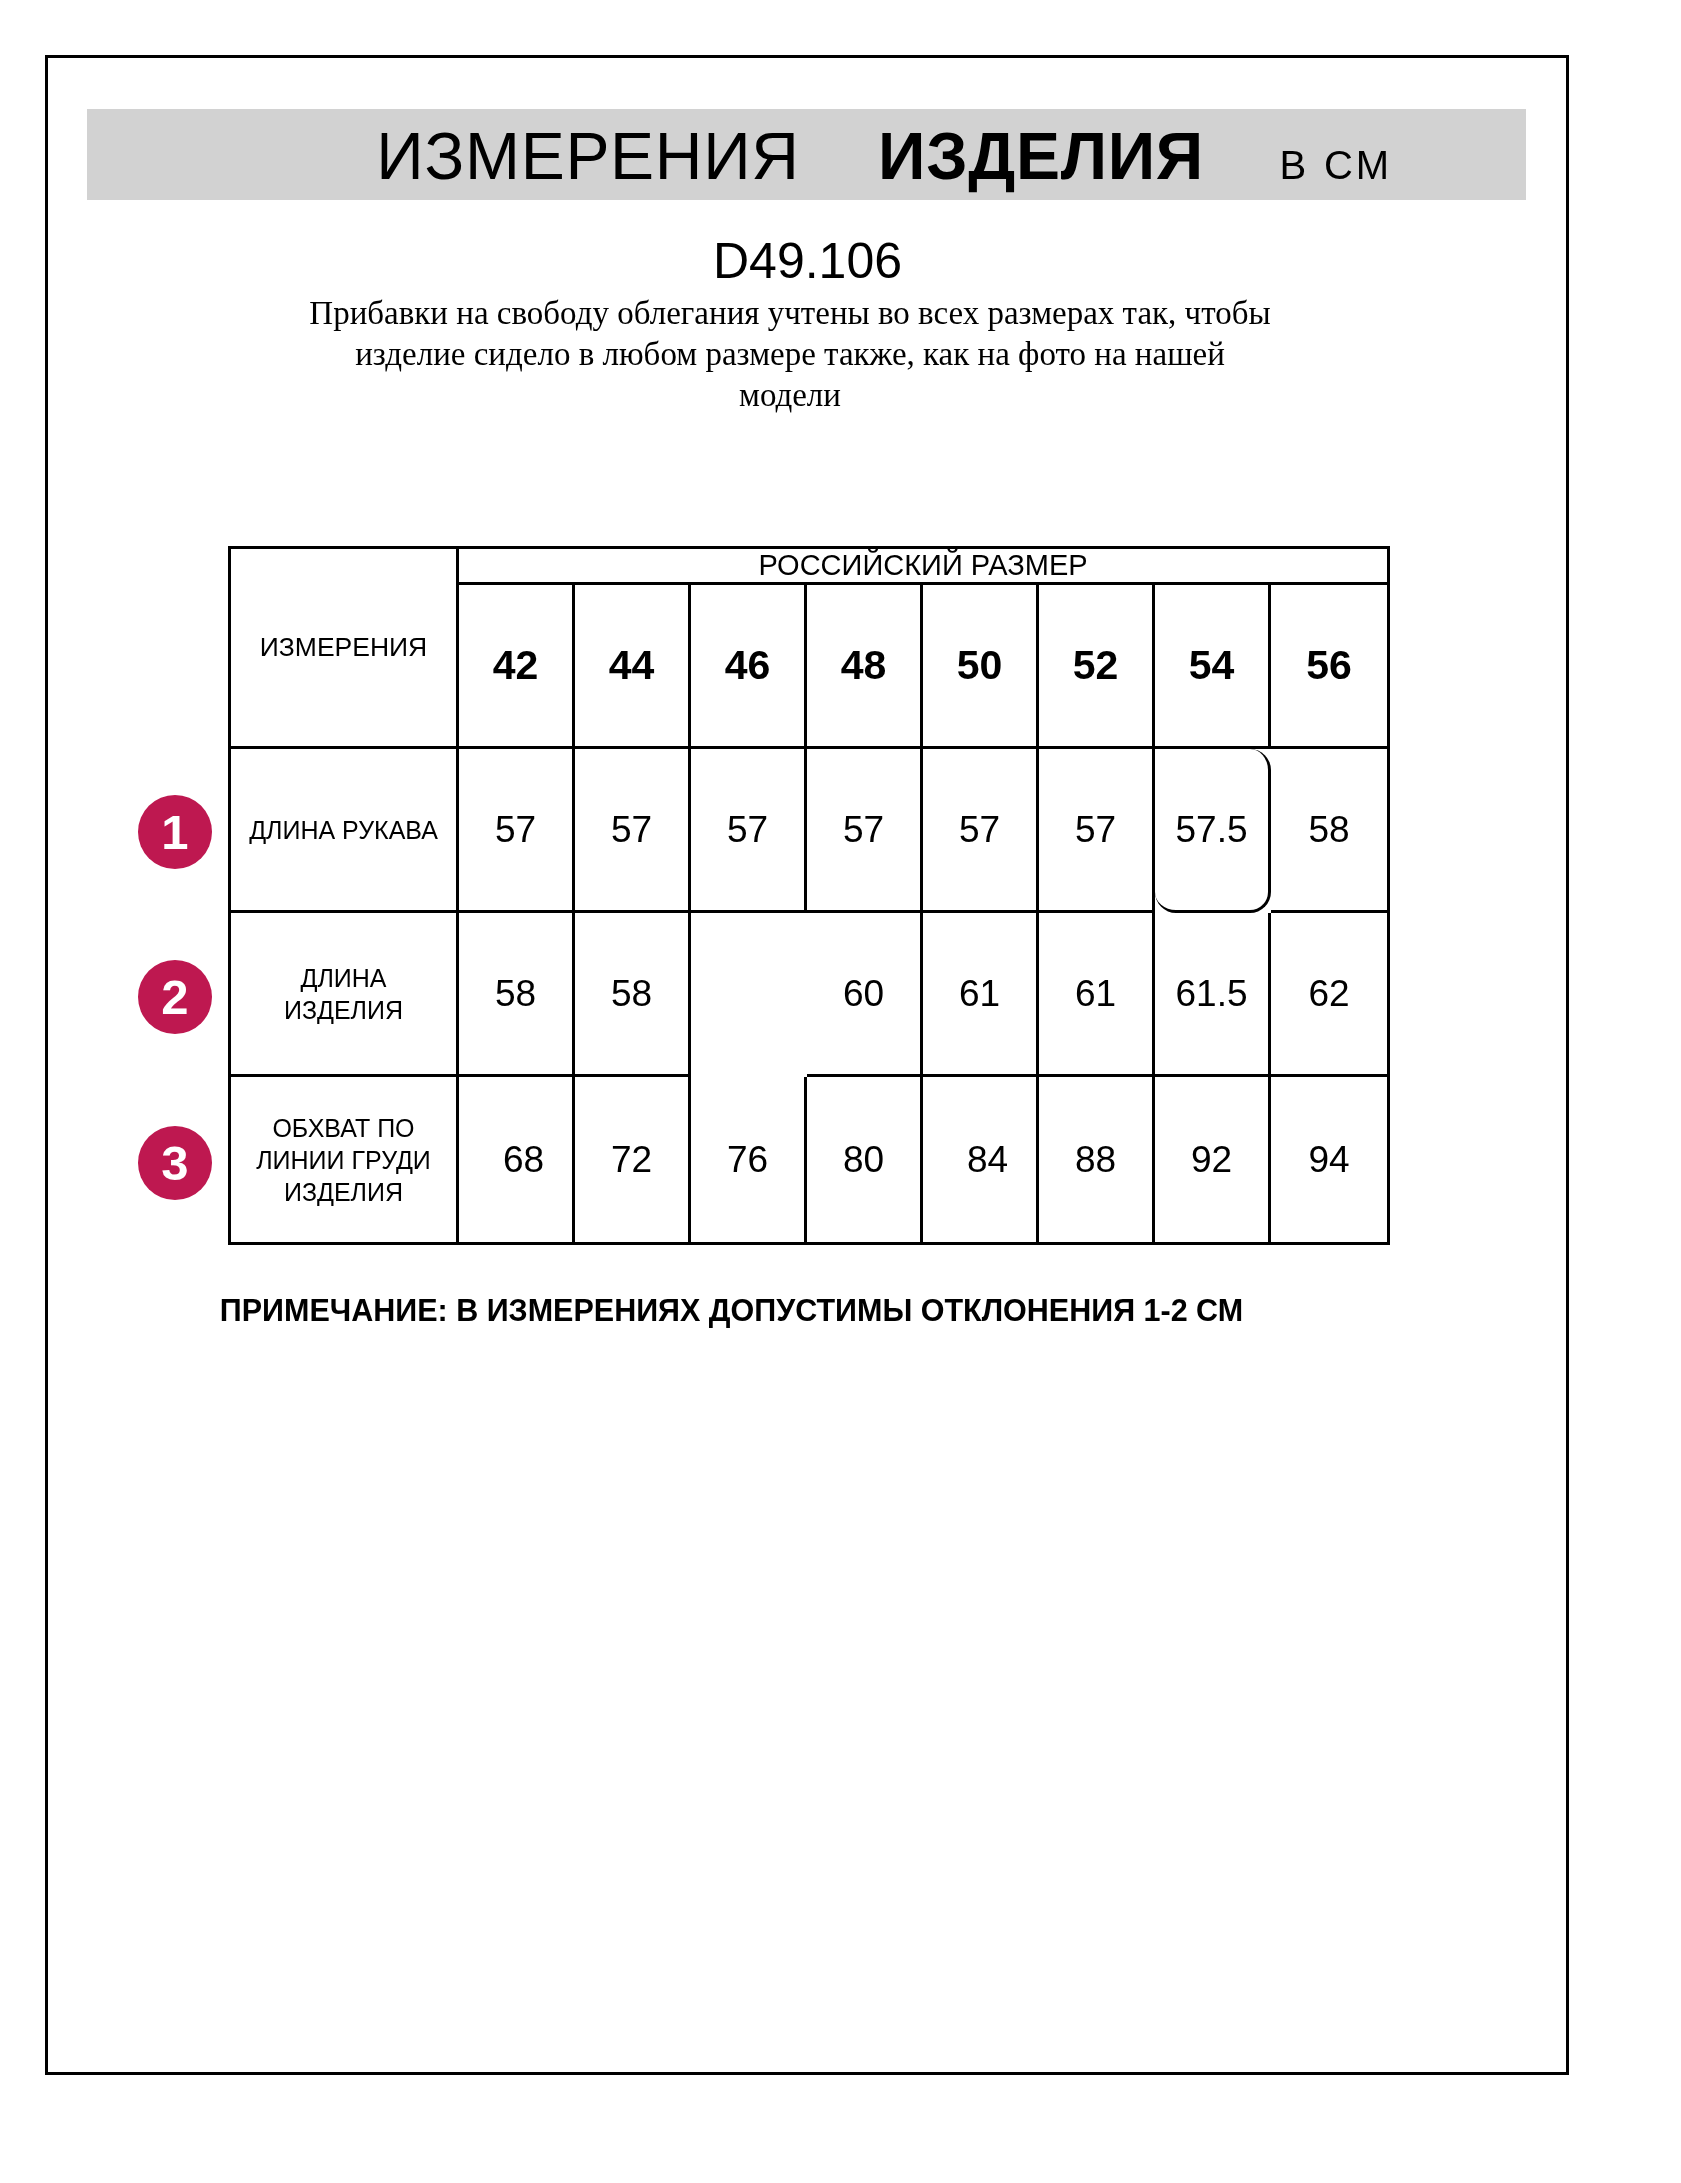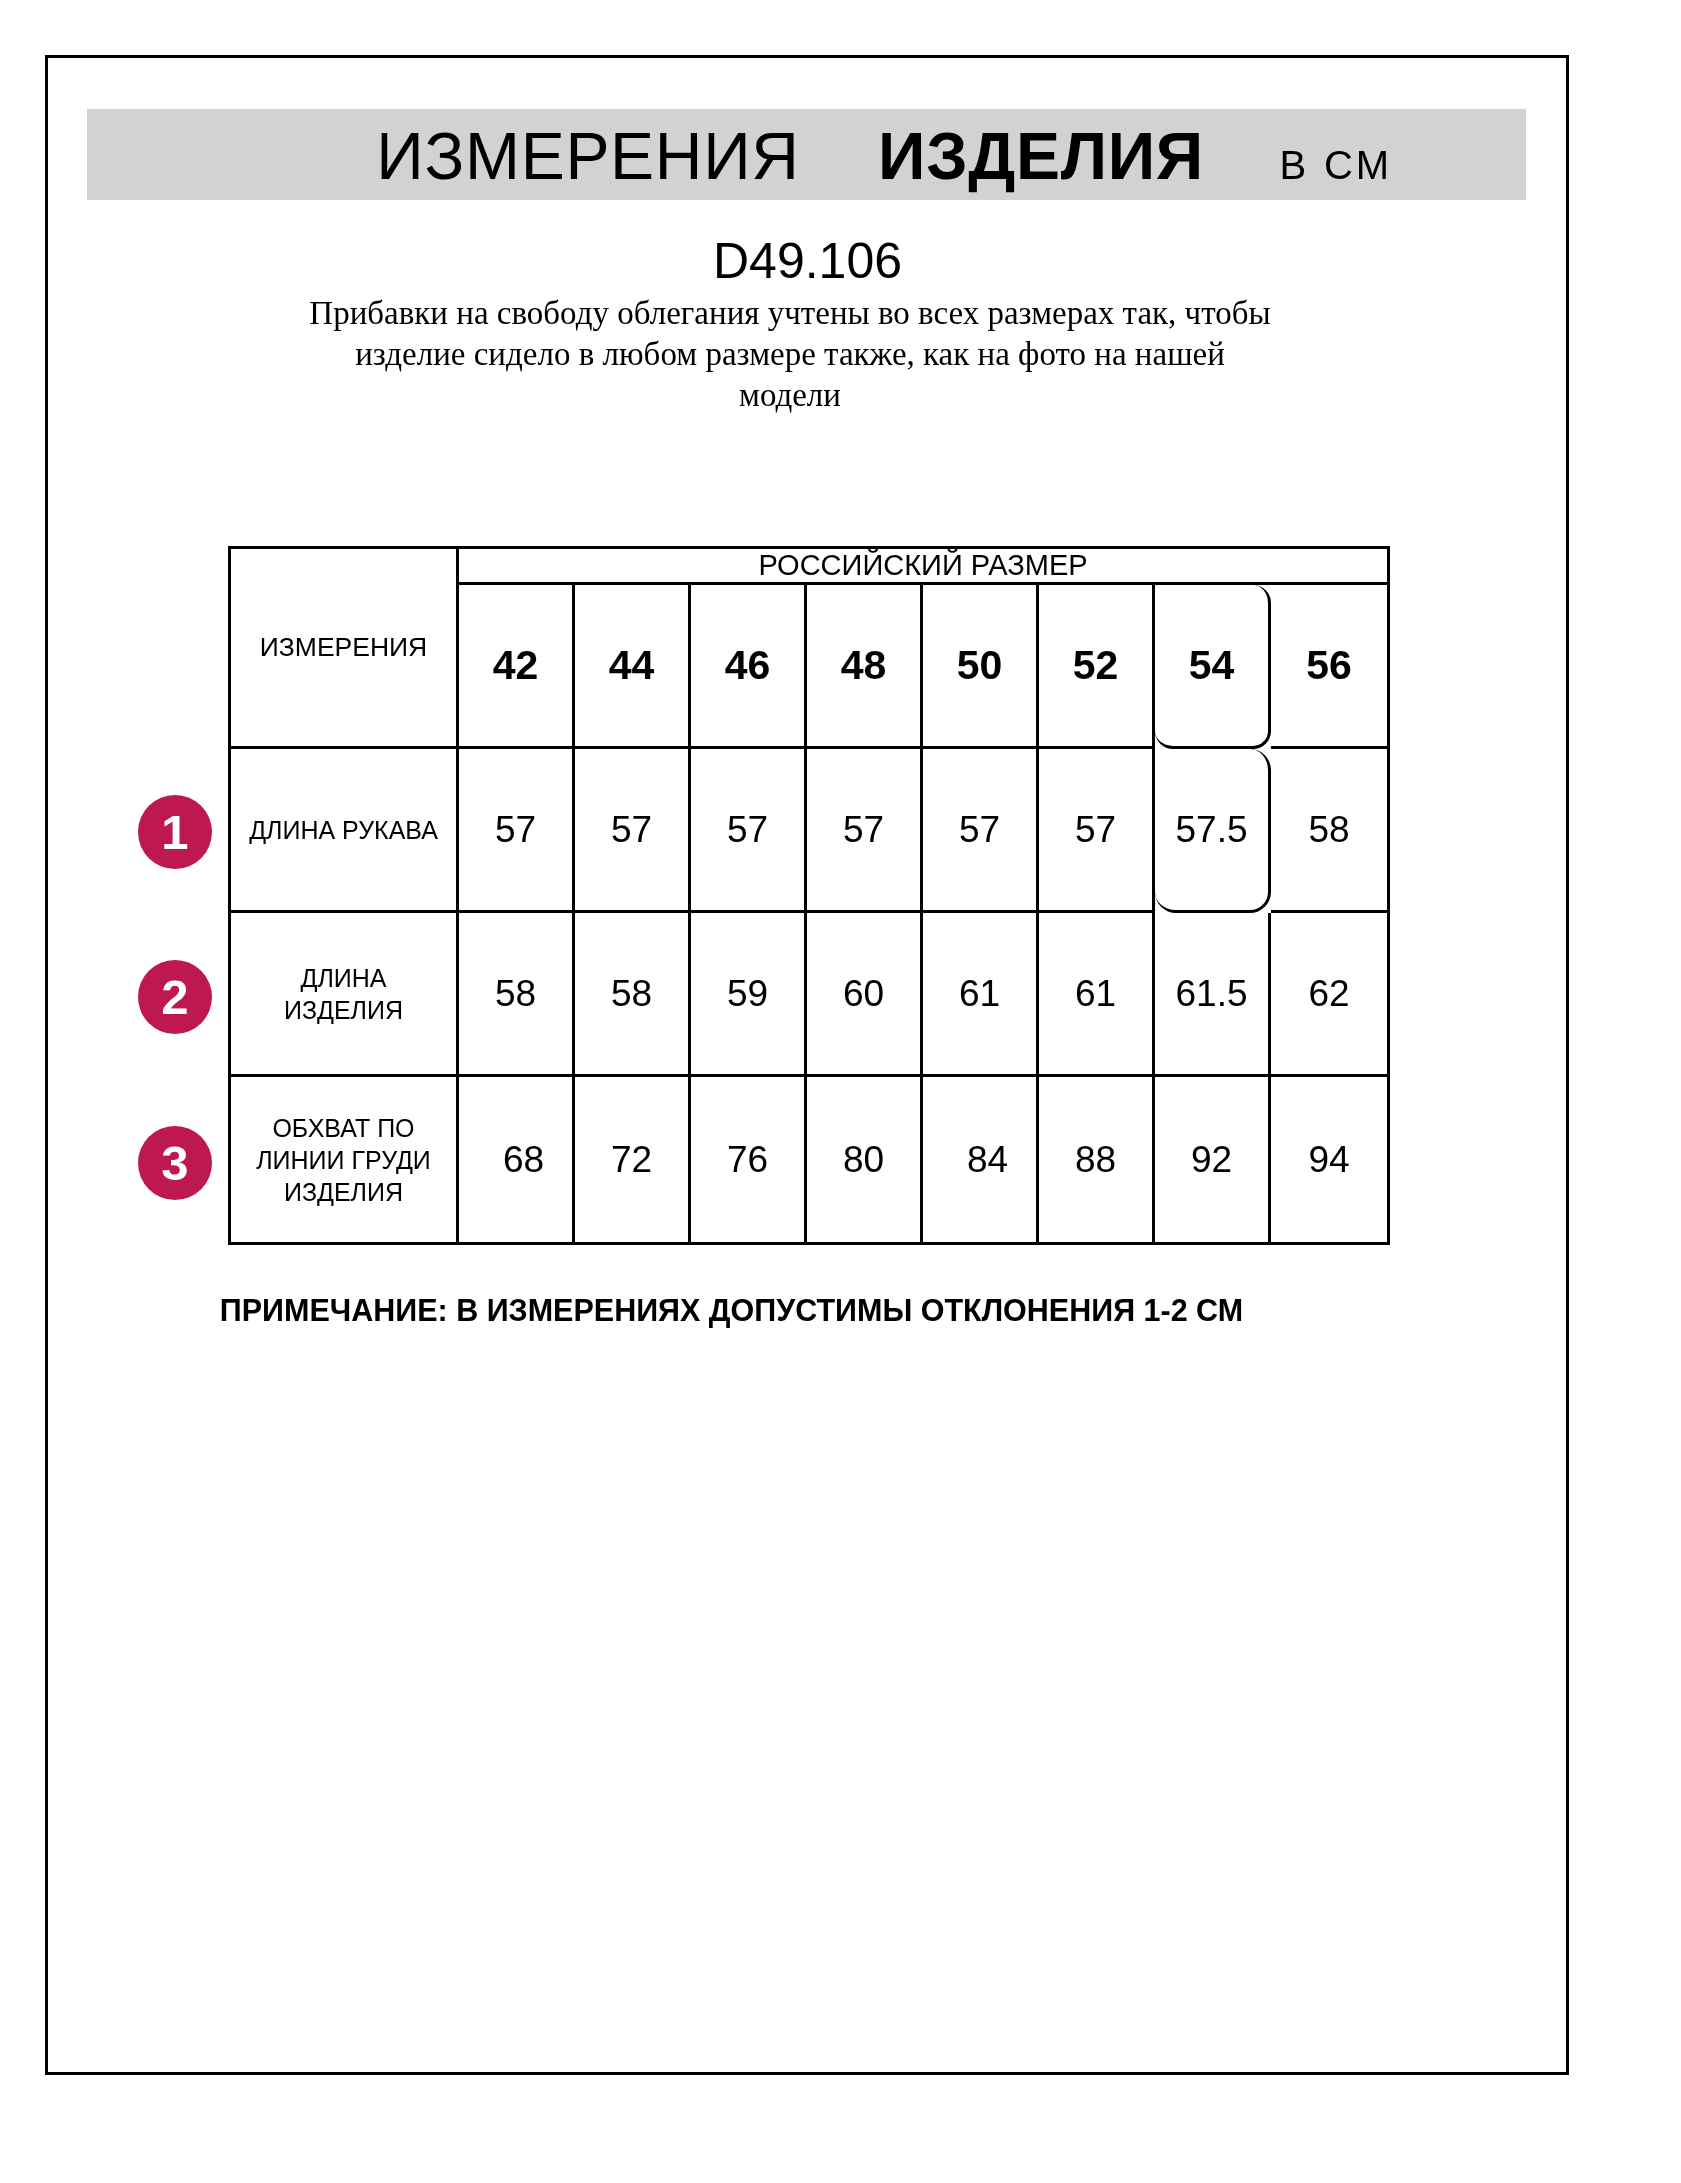--- a/index.html
+++ b/index.html
@@ -76,36 +76,35 @@
 
 <div class="size-grid" id="size-grid">
     <div class="cell corner" style="grid-area: 1 / 1 / 3;">ИЗМЕРЕНИЯ</div>
     <div class="cell group" style="grid-area: 1 / 2 / auto / 10;">РОССИЙСКИЙ РАЗМЕР</div>
     <div class="cell size" style="grid-area: 2 / 2;">42</div>
     <div class="cell size" style="grid-area: 2 / 3;">44</div>
     <div class="cell size" style="grid-area: 2 / 4;">46</div>
     <div class="cell size" style="grid-area: 2 / 5;">48</div>
     <div class="cell size" style="grid-area: 2 / 6;">50</div>
     <div class="cell size" style="grid-area: 2 / 7;">52</div>
-    <div class="cell size" style="grid-area: 2 / 8; border-radius: 18px;">54</div>
+    <div class="cell size" style="grid-area: 2 / 8;">54</div>
     <div class="cell size last-col" style="grid-area: 2 / 9;">56</div>
     <div class="cell rowlabel" style="grid-area: 3 / 1;">ДЛИНА РУКАВА</div>
     <div class="cell value" style="grid-area: 3 / 2;">57</div>
     <div class="cell value" style="grid-area: 3 / 3;">57</div>
     <div class="cell value" style="grid-area: 3 / 4;">57</div>
     <div class="cell value" style="grid-area: 3 / 5;">57</div>
     <div class="cell value" style="grid-area: 3 / 6;">57</div>
     <div class="cell value" style="grid-area: 3 / 7;">57</div>
     <div class="cell value" style="grid-area: 3 / 8; border-radius: 21px;">57.5</div>
     <div class="cell value last-col" style="grid-area: 3 / 9;">58</div>
     <div class="cell rowlabel" style="grid-area: 4 / 1;">ДЛИНА
 ИЗДЕЛИЯ</div>
     <div class="cell value" style="grid-area: 4 / 2;">58</div>
     <div class="cell value" style="grid-area: 4 / 3;">58</div>
-    <div class="cell value" style="grid-area: 4 / 4;">59</div>
     <div class="cell value" style="grid-area: 4 / 5;">60</div>
     <div class="cell value" style="grid-area: 4 / 6;">61</div>
     <div class="cell value" style="grid-area: 4 / 7;">61</div>
     <div class="cell value" style="grid-area: 4 / 8;">61.5</div>
     <div class="cell value last-col" style="grid-area: 4 / 9;">62</div>
     <div class="cell rowlabel last-row" style="grid-area: 5 / 1;">ОБХВАТ ПО
 ЛИНИИ ГРУДИ
 ИЗДЕЛИЯ</div>
     <div class="cell value last-row" style="grid-area: 5 / 2; padding-left: 16px;">68</div>
     <div class="cell value last-row" style="grid-area: 5 / 3;">72</div>

